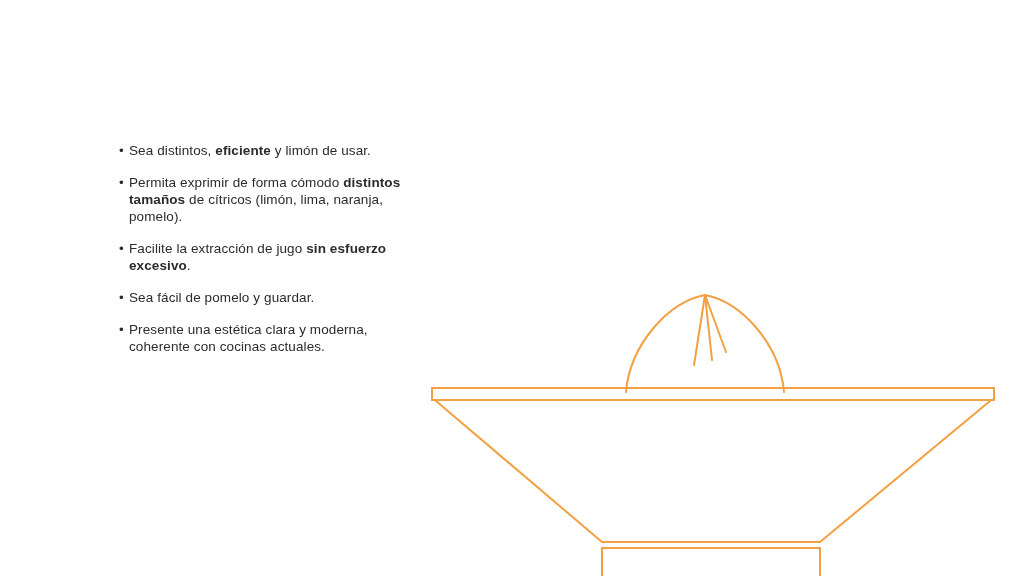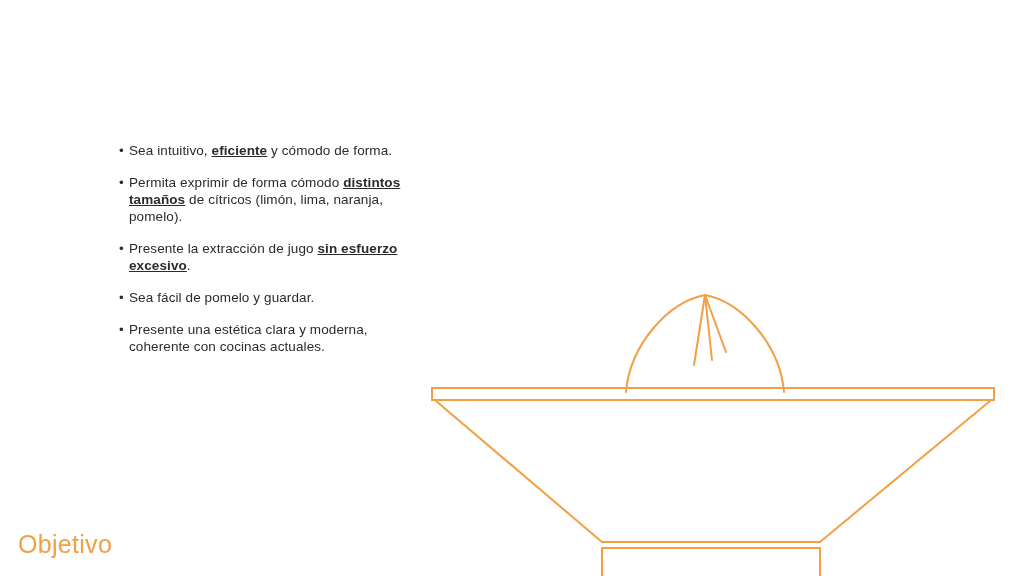--- a/index.html
+++ b/index.html
@@ -44,21 +44,20 @@
     width: 10px;
     font-size: 13.5px;
     line-height: 17px;
     color: #2b2b2b;
   }
   .bullet-text {
     flex: 1 1 auto;
   }
   .bullet-text b {
     font-weight: bold;
-    text-decoration: underline;
   }
   #section-title {
     position: absolute;
     left: 18px;
     top: 529px;
     font-size: 25px;
     line-height: 30px;
     color: #f2a043;
     letter-spacing: 0.3px;
     font-weight: 500;
@@ -75,41 +74,40 @@
   }
 </style>
 </head>
 <body>
 
 <div id="slide">
 
   <div id="bullet-list">
       <div class="bullet-item">
         <span class="bullet-dot">•</span>
-        <span class="bullet-text"><span>Sea intuitivo, </span><b>eficiente</b><span> y cómodo de forma.</span></span>
+        <span class="bullet-text"><span>Sea distintos, </span><b>eficiente</b><span> y limón de usar.</span></span>
       </div>
       <div class="bullet-item">
         <span class="bullet-dot">•</span>
         <span class="bullet-text"><span>Permita exprimir de forma cómodo </span><b>distintos tamaños</b><span> de cítricos (limón, lima, naranja, pomelo).</span></span>
       </div>
       <div class="bullet-item">
         <span class="bullet-dot">•</span>
-        <span class="bullet-text"><span>Presente la extracción de jugo </span><b>sin esfuerzo excesivo</b><span>.</span></span>
+        <span class="bullet-text"><span>Facilite la extracción de jugo </span><b>sin esfuerzo excesivo</b><span>.</span></span>
       </div>
       <div class="bullet-item">
         <span class="bullet-dot">•</span>
         <span class="bullet-text"><span>Sea fácil de pomelo y guardar.</span></span>
       </div>
       <div class="bullet-item">
         <span class="bullet-dot">•</span>
         <span class="bullet-text"><span>Presente una estética clara y moderna, coherente con cocinas actuales.</span></span>
       </div>
     </div>
 
-  <div id="section-title">Objetivo</div>
 
   <div id="juicer-illustration">
     <svg width="634" height="306" viewBox="0 0 634 306" fill="none" xmlns="http://www.w3.org/2000/svg">
 
       <path d="M236 122 C240 75, 278 32, 315 25 C352 32, 390 75, 394 122" stroke="#F2A043" stroke-width="2" fill="none" stroke-linecap="round"></path>
 
       <path d="M315 25 L304 95" stroke="#F2A043" stroke-width="2" fill="none" stroke-linecap="round"></path>
       <path d="M315 25 L322 90" stroke="#F2A043" stroke-width="2" fill="none" stroke-linecap="round"></path>
       <path d="M315 25 L336 82" stroke="#F2A043" stroke-width="2" fill="none" stroke-linecap="round"></path>
 

